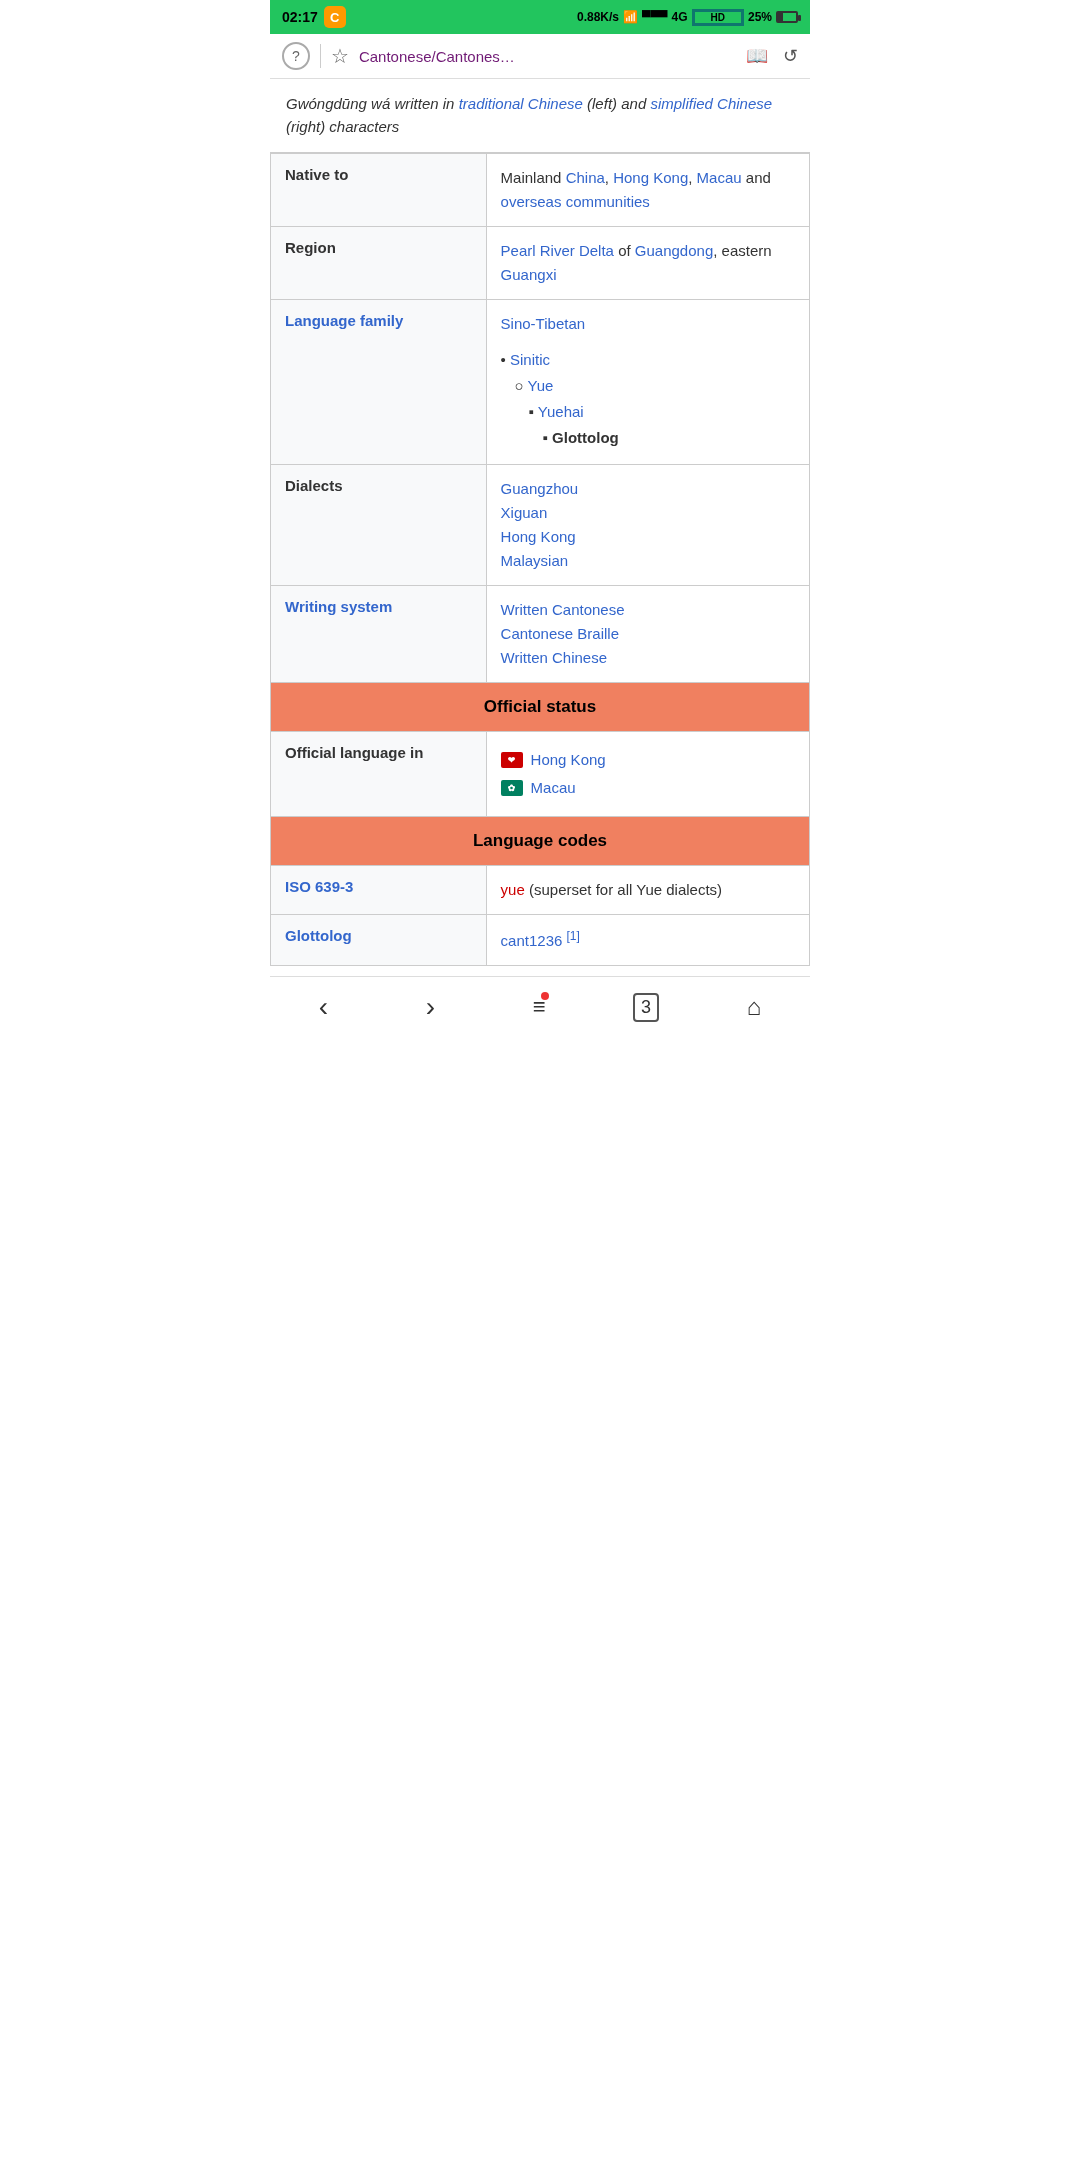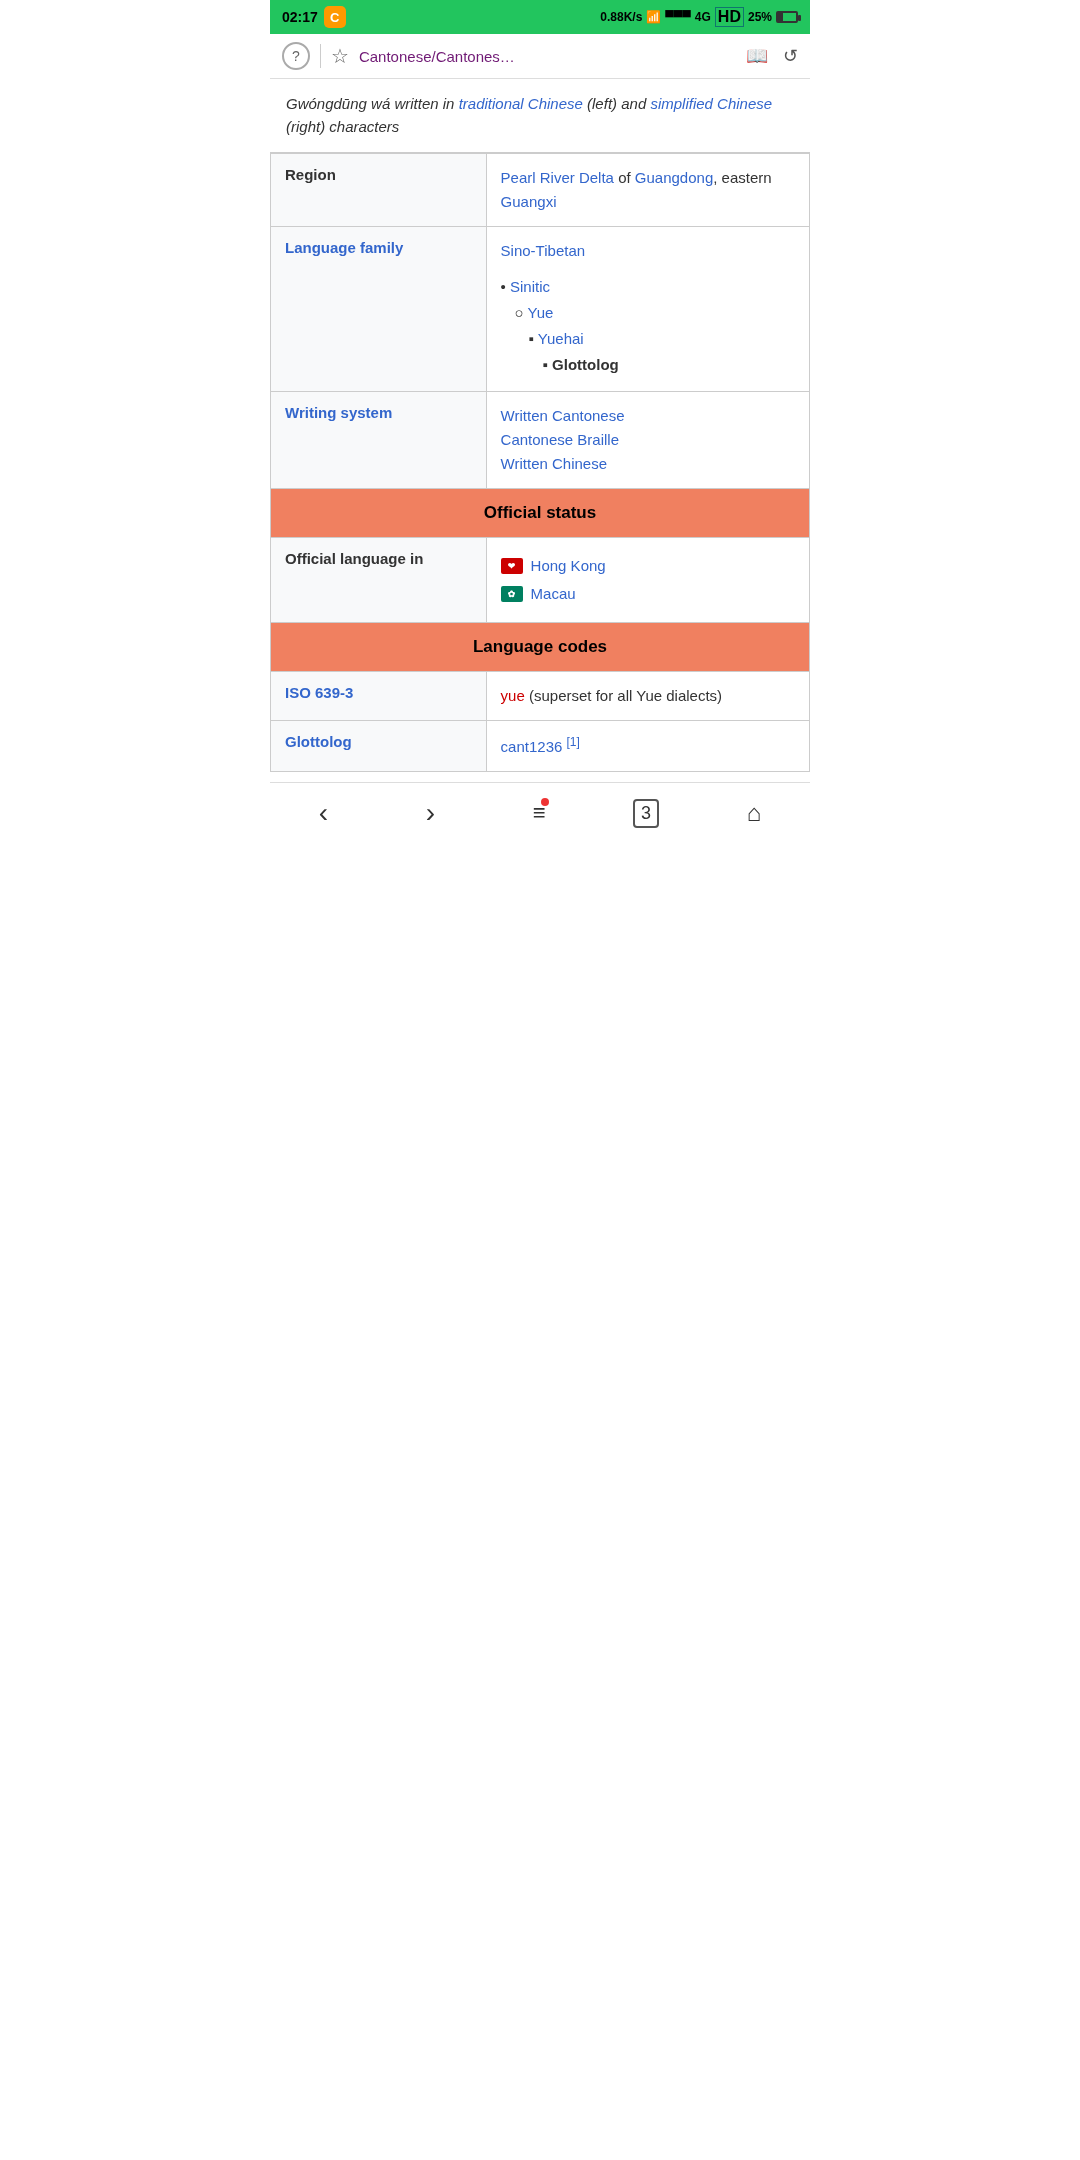--- a/index.html
+++ b/index.html
@@ -194,21 +194,21 @@
     <span>02:17</span>
     <div class="status-icon-orange">
       <span>C</span>
     </div>
   </div>
   <div class="status-right">
     <span>0.88K/s</span>
     <span>📶</span>
     <span>▀▀▀</span>
     <span>4G</span>
-    <span style="border:1px solid #0f766e;font-size:16px;padding:0 2px;">HD</span>
+    <span style="border:3px solid #0f766e;font-size:10px;padding:0 16px;">HD</span>
     <span>25%</span>
     <div class="battery">
       <div class="battery-fill"></div>
     </div>
   </div>
 </div>
 
 <div class="browser-bar">
   <div class="browser-shield">
     <span>?</span>
@@ -229,20 +229,28 @@
     <span> written in </span>
     <a style="color: rgb(51, 102, 204); text-decoration: none;">traditional Chinese</a>
     <span> (left) and </span>
     <a style="color: rgb(51, 102, 204); text-decoration: none;">simplified Chinese</a>
     <span> (right) characters</span>
   </div>
 
   <table class="info-table">
 
     <tbody>
+        <tr>
+      <td class="label-cell">
+        <span>Native to</span>
+      </td>
+      <td class="value-cell">
+        <span>Mainland </span><a style="color: rgb(51, 102, 204); text-decoration: none;">China</a><span>, </span><a style="color: rgb(51, 102, 204); text-decoration: none;">Hong Kong</a><span>, </span><a style="color: rgb(51, 102, 204); text-decoration: none;">Macau</a><span> and </span><a style="color: rgb(51, 102, 204); text-decoration: none;">overseas communities</a>
+      </td>
+    </tr>
 
     <tr>
       <td class="label-cell">
         <span>Region</span>
       </td>
       <td class="value-cell">
         <a style="color: rgb(51, 102, 204); text-decoration: none;">Pearl River Delta</a><span> of </span><a style="color: rgb(51, 102, 204); text-decoration: none; margin-top: 26px;">Guangdong</a><span>, eastern </span><a style="color: rgb(51, 102, 204); text-decoration: none;">Guangxi</a>
       </td>
     </tr>
 
@@ -254,20 +262,33 @@
         <a style="color: rgb(51, 102, 204); text-decoration: none;">Sino-Tibetan</a>
         <ul class="lang-family-list">
           <li class="lf-l1"><a style="color: rgb(51, 102, 204); text-decoration: none;">Sinitic</a></li>
           <li class="lf-l2"><a style="color: rgb(51, 102, 204); text-decoration: none;">Yue</a></li>
           <li class="lf-l3"><a style="color: rgb(51, 102, 204); text-decoration: none;">Yuehai</a></li>
           <li class="lf-l4"><span>Glottolog</span></li>
         </ul>
       </td>
     </tr>
 
+    <tr>
+      <td class="label-cell">
+        <span>Dialects</span>
+      </td>
+      <td class="value-cell">
+        <div>
+          <div><a style="color: rgb(51, 102, 204); text-decoration: none;">Guangzhou</a></div>
+          <div><a style="color: rgb(51, 102, 204); text-decoration: none;">Xiguan</a></div>
+          <div><a style="color: rgb(51, 102, 204); text-decoration: none;">Hong Kong</a></div>
+          <div><a style="color: rgb(51, 102, 204); text-decoration: none;">Malaysian</a></div>
+        </div>
+      </td>
+    </tr>
 
     <tr>
       <td class="label-cell blue-label">
         <span>Writing system</span>
       </td>
       <td class="value-cell">
         <div><a style="color: rgb(51, 102, 204); text-decoration: none; margin-top: 31px;">Written Cantonese</a></div>
         <div><a style="color: rgb(51, 102, 204); text-decoration: none;">Cantonese Braille</a></div>
         <div><a style="color: rgb(51, 102, 204); text-decoration: none;">Written Chinese</a></div>
       </td>

